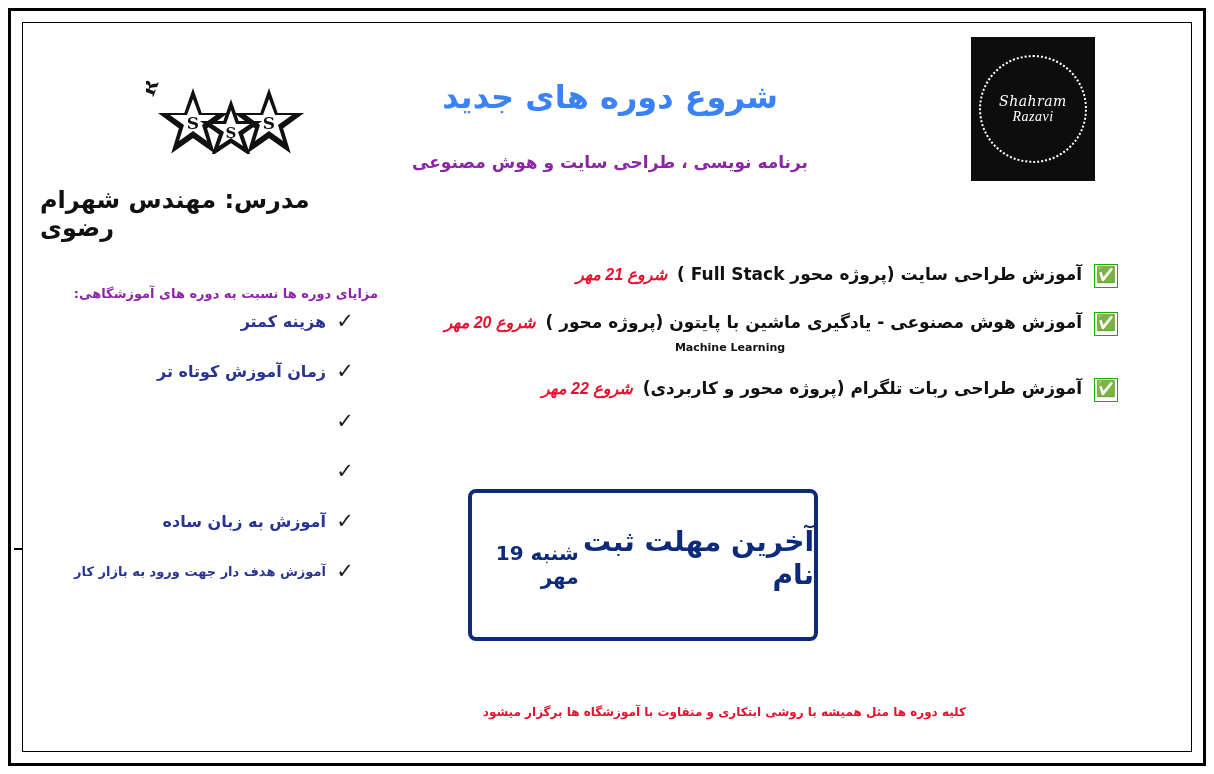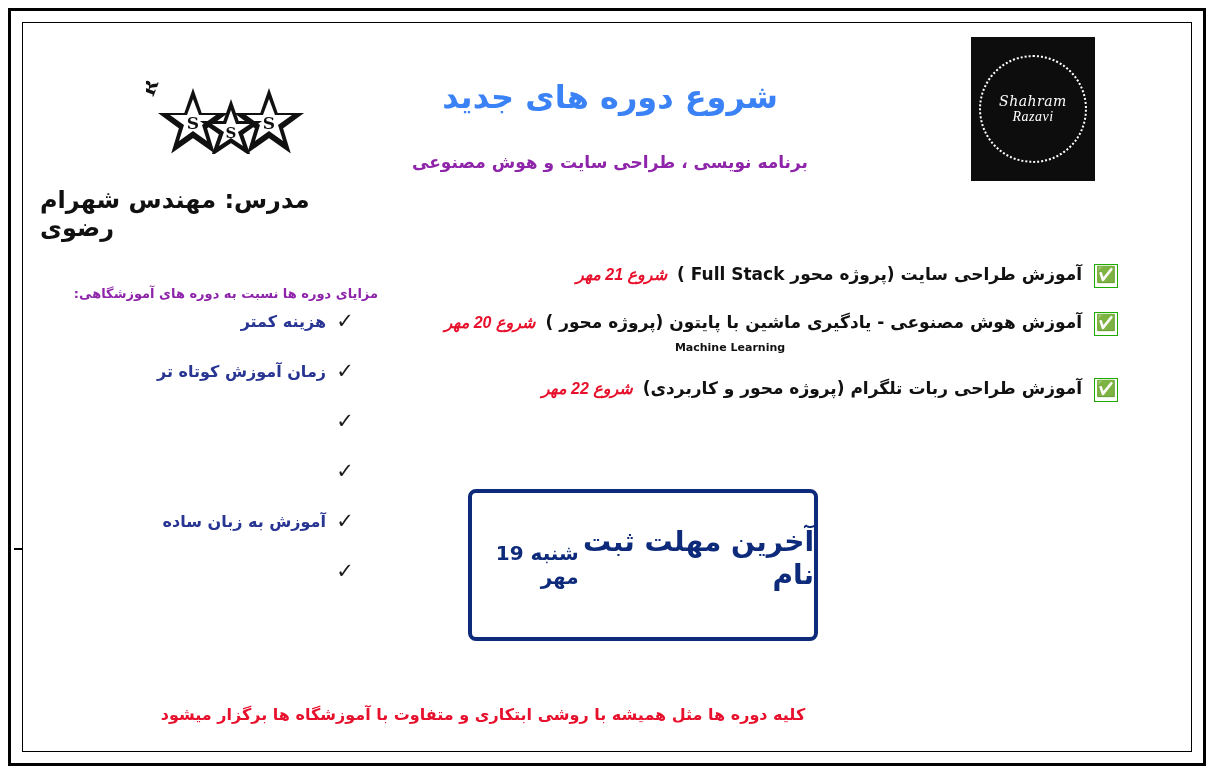--- a/index.html
+++ b/index.html
@@ -262,23 +262,22 @@
     font-weight: bold;
     font-family: "DejaVu Sans", sans-serif;
   }
 
   
   .footer-note {
     position: absolute;
     left: 0;
     top: 705px;
     width: 966px;
-    text-align: center;
     color: #e8112d;
-    font-size: 16px;
+    font-size: 12px;
     font-weight: bold;
     direction: rtl;
     font-family: "DejaVu Sans", sans-serif;
   }
   .edge-tick {
     position: absolute;
     left: 14px;
     top: 548px;
     width: 9px;
     height: 2px;
@@ -343,20 +342,21 @@
     </div>
     <div class="benefit-row">
       <span class="benefit-check">✓</span>
     </div>
     <div class="benefit-row">
       <span class="benefit-check">✓</span>
       <span class="benefit-text">آموزش به زبان ساده</span>
     </div>
     <div class="benefit-row small">
       <span class="benefit-check">✓</span>
+      <span class="benefit-text">آموزش هدف دار جهت ورود به بازار کار</span>
     </div>
   </div>
 
   <div class="courses">
     <div class="course-row">
       <span class="course-mark">✅</span>
       <span class="course-body">
         <span class="course-line">آموزش  طراحی سایت (پروژه محور   Full Stack  )</span><span class="course-date">شروع 21 مهر</span>
       </span>
     </div>

